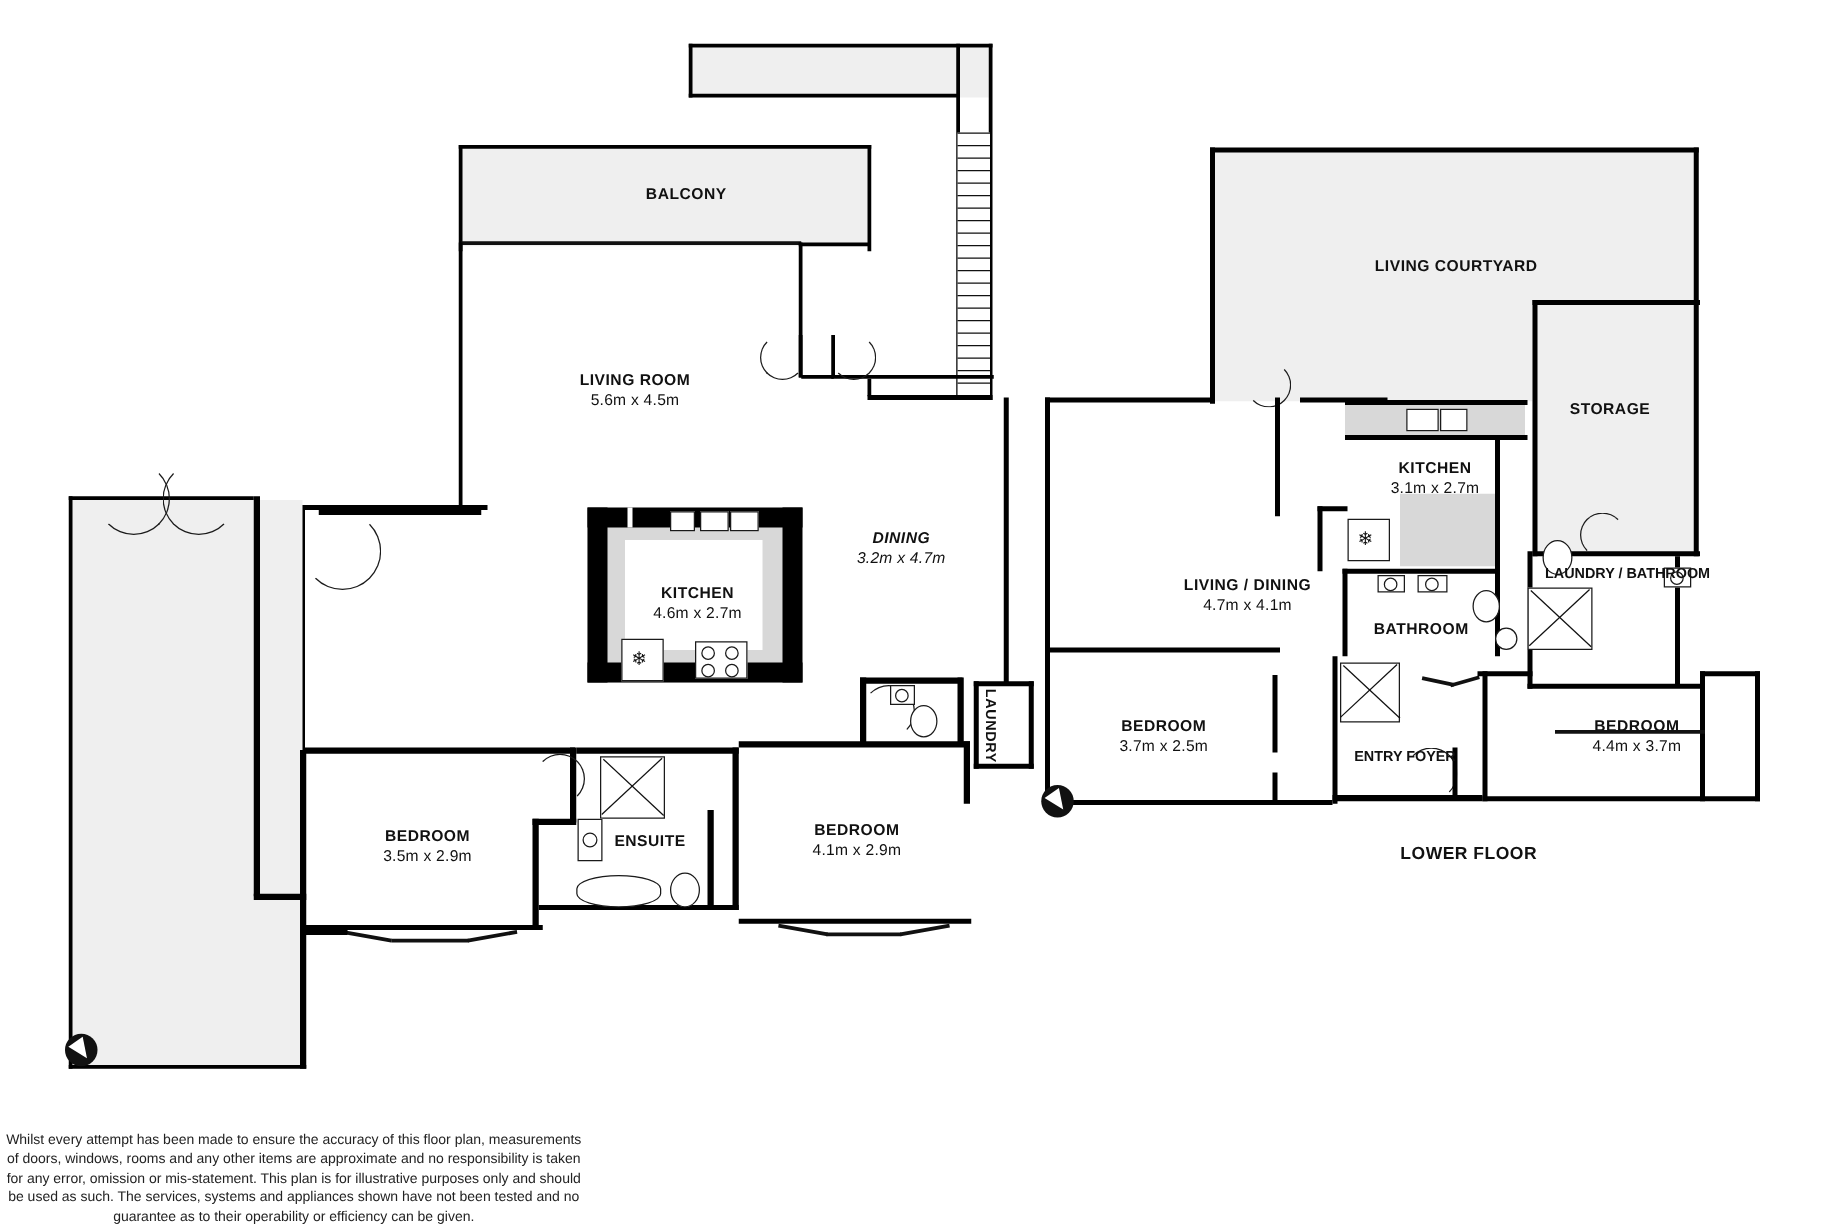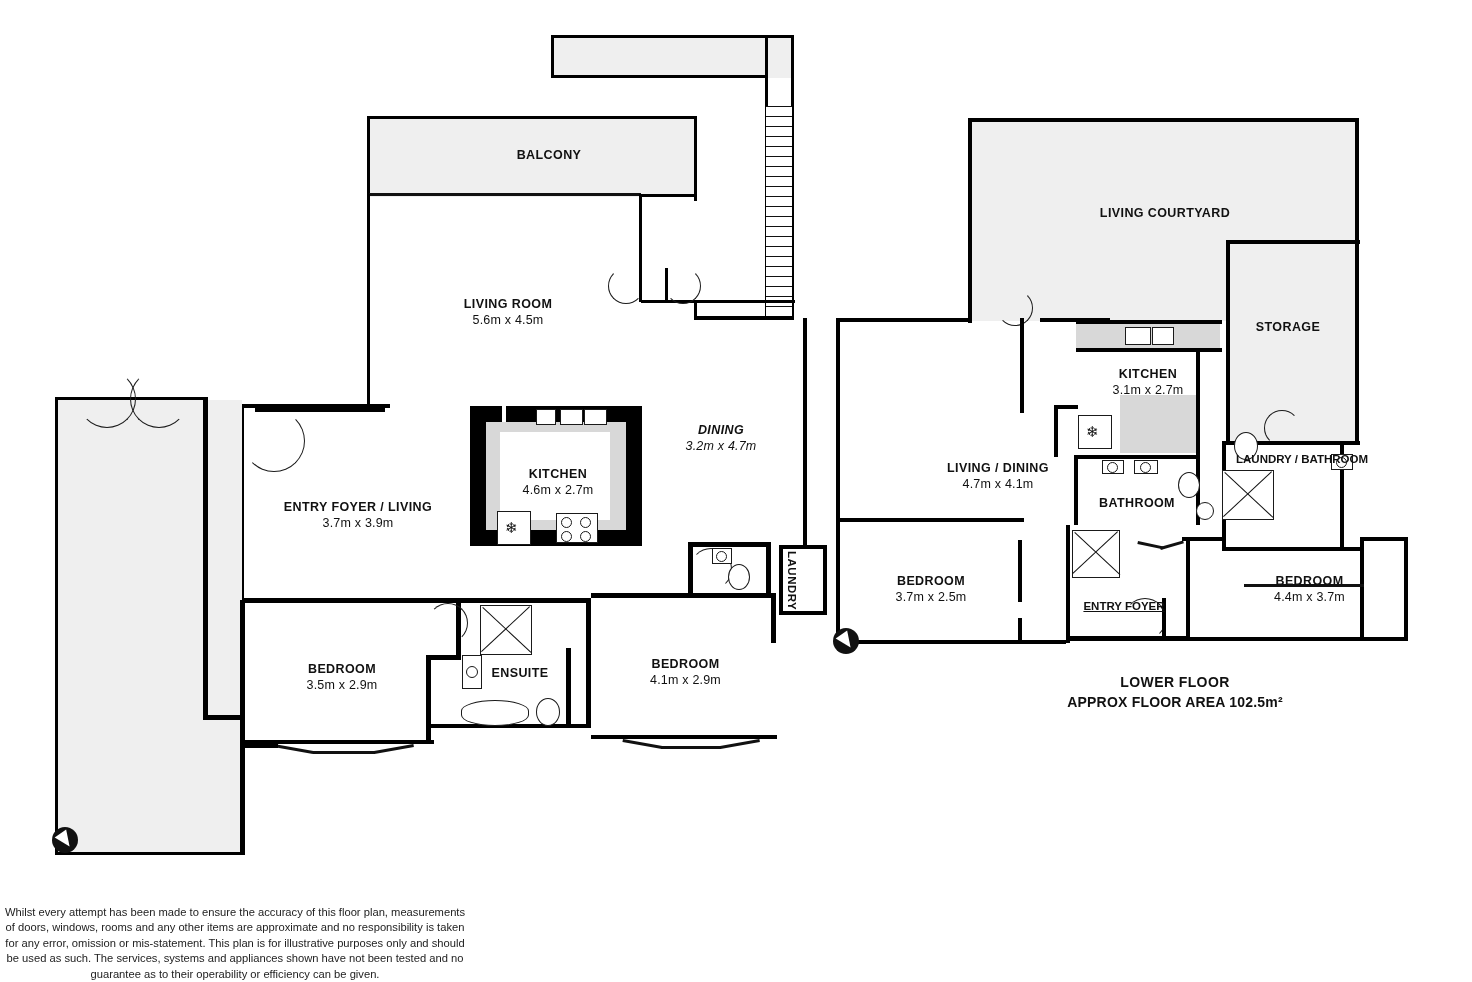--- a/index.html
+++ b/index.html
@@ -262,24 +262,20 @@
   <div class="label room-label" style="left:478px; top:466px; width:160px;">
     <span>KITCHEN</span>
     <span class="dims">4.6m x 2.7m</span>
   </div>
 
   <div class="wall" style="left:200px; top:404px; width:190px; height:4px;"></div>
   <div class="wall" style="left:255px; top:406px; width:130px; height:6px;"></div>
   <div class="wall" style="left:240px; top:404px; width:4px; height:200px;"></div>
   <div class="wall" style="left:200px; top:404px; width:4px; height:60px;"></div>
   <div class="arc arc-br" style="left:243px; top:410px; width:60px; height:60px;"></div>
-  <div class="label room-label" style="left:258px; top:499px; width:200px;">
-    <span>ENTRY FOYER / LIVING</span>
-    <span class="dims">3.7m x 3.9m</span>
-  </div>
 
   <div class="fill" style="left:57px; top:400px; width:185px; height:455px;"></div>
   <div class="wall" style="left:55px; top:397px; width:148px; height:3px;"></div>
   <div class="wall" style="left:55px; top:397px; width:3px; height:458px;"></div>
   <div class="wall" style="left:55px; top:852px; width:190px; height:3px;"></div>
   <div class="wall" style="left:240px; top:600px; width:5px; height:255px;"></div>
   <div class="wall" style="left:203px; top:397px; width:5px; height:320px;"></div>
   <div class="wall" style="left:203px; top:715px; width:42px; height:5px;"></div>
 
   <div class="arc arc-br" style="left:78px; top:370px; width:56px; height:56px;"></div>
@@ -429,42 +425,41 @@
     <span class="dims">3.7m x 2.5m</span>
   </div>
 
   <div class="wall" style="left:1066px; top:525px; width:4px; height:118px;"></div>
   <div class="wall" style="left:1066px; top:636px; width:120px; height:5px;"></div>
   <div class="fx" style="left:1072px; top:530px; width:48px; height:48px;"></div>
   <div class="thinline" style="left:1075px; top:532px; width:62px; height:1.3px; transform:rotate(43deg); transform-origin:left top;"></div>
   <div class="thinline" style="left:1118px; top:532px; width:62px; height:1.3px; transform:rotate(137deg); transform-origin:left top;"></div>
   <div class="arc arc-tr" style="left:1124px; top:598px; width:40px; height:40px;"></div>
   <div class="wall" style="left:1162px; top:598px; width:4px; height:40px;"></div>
-  <div class="small-label" style="left:1064px; top:599px; width:120px;text-decoration:underline;">
+  <div class="small-label" style="left:1064px; top:599px; width:120px;">
     <span>ENTRY FOYER</span>
   </div>
 
   <div class="thinline" style="left:1138px; top:541px; width:26px; height:2.5px; transform:rotate(12deg); transform-origin:left top;"></div>
   <div class="thinline" style="left:1160px; top:547px; width:24px; height:2.5px; transform:rotate(-16deg); transform-origin:left top;"></div>
   <div class="wall" style="left:1182px; top:537px; width:44px; height:4px;"></div>
 
   <div class="wall" style="left:1186px; top:537px; width:4px; height:104px;"></div>
   <div class="wall" style="left:1360px; top:537px; width:4px; height:104px;"></div>
   <div class="wall" style="left:1186px; top:637px; width:222px; height:4px;"></div>
   <div class="wall" style="left:1360px; top:537px; width:48px; height:4px;"></div>
   <div class="wall" style="left:1404px; top:537px; width:4px; height:104px;"></div>
   <div class="thinline" style="left:1244px; top:584px; width:120px; height:2.5px;"></div>
   <div class="label room-label" style="left:1222px; top:573px; width:175px;">
     <span>BEDROOM</span>
     <span class="dims">4.4m x 3.7m</span>
   </div>
 
   <div class="label floor-title" style="left:975px; top:672px; width:400px;">
     <span>LOWER FLOOR</span>
-    <span class="dims">APPROX FLOOR AREA 102.5m²</span>
   </div>
 
   <div class="compass" style="left:833px; top:628px;">
     <div class="needle"></div>
   </div>
 
   <div class="disclaimer">Whilst every attempt has been made to ensure the accuracy of this floor plan, measurements of doors, windows, rooms and any other items are approximate and no responsibility is taken for any error, omission or mis-statement. This plan is for illustrative purposes only and should be used as such. The services, systems and appliances shown have not been tested and no guarantee as to their operability or efficiency can be given.</div>
 
 </div>
 

